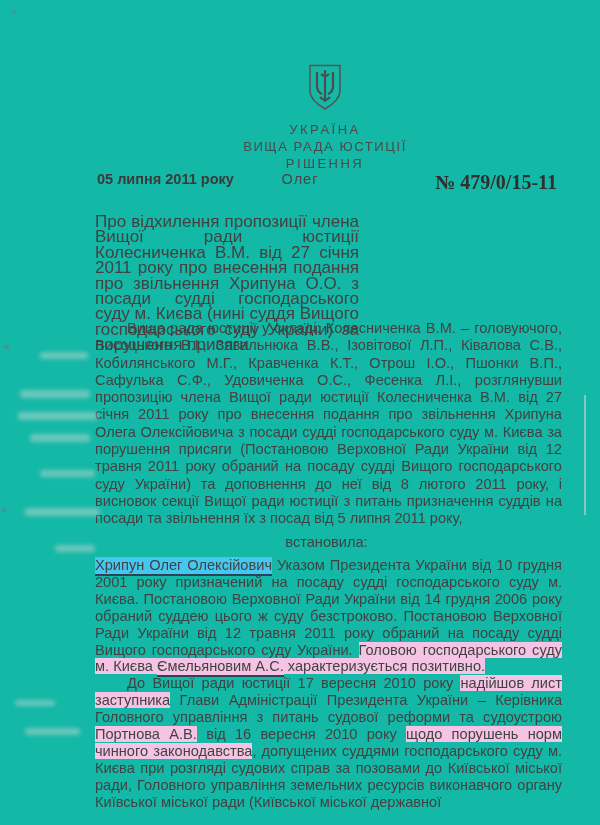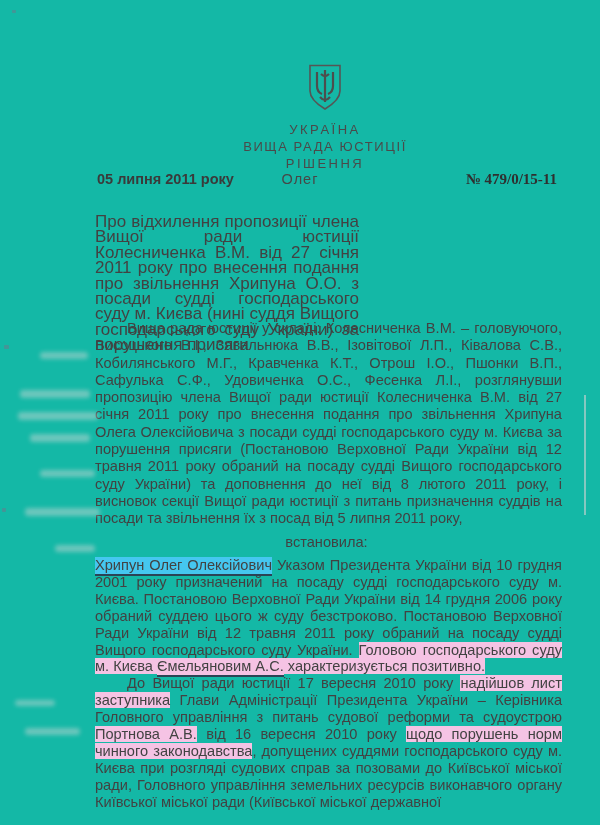--- a/index.html
+++ b/index.html
@@ -20,21 +20,21 @@
     transform:translateX(25px);
   }
   .emblem{display:inline-block;width:44px;height:48px;}
   .country{margin-top:6px;font-size:13px;letter-spacing:2.5px;color:#4a4a4a;}
   .council{margin-top:2px;font-size:13px;letter-spacing:1.6px;color:#4a4a4a;}
   .doctype{margin-top:2px;font-size:13px;letter-spacing:2.5px;color:#4a4a4a;}
   
   .meta-row{position:absolute;top:171px;left:0;width:600px;height:16px;font-size:14.5px;}
   .meta-date{position:absolute;left:97px;font-weight:bold;color:#3a3a3a;}
   .meta-city{position:absolute;left:0;width:600px;text-align:center;transform:translateX(0px);color:#474747;letter-spacing:1px;}
-  .meta-number{position:absolute;right:43px;font-weight:bold;color:#2f2f2f;font-family:"Liberation Serif",serif;font-size:15px;}
+  .meta-number{position:absolute;right:43px;font-weight:bold;color:#2f2f2f;font-family:"Liberation Serif",serif;font-size:20px;}
   
   .subject{
     position:absolute;top:214px;left:95px;width:264px;
     font-size:17px;line-height:15.4px;text-align:justify;color:#424242;
   }
   
   .para{font-size:14.6px;line-height:17.3px;text-align:justify;color:#424242;margin:0;}
   .para1{position:absolute;top:320px;left:95px;width:467px;text-indent:32px;}
   .vstanovyla{
     position:absolute;top:534px;left:93px;width:467px;

